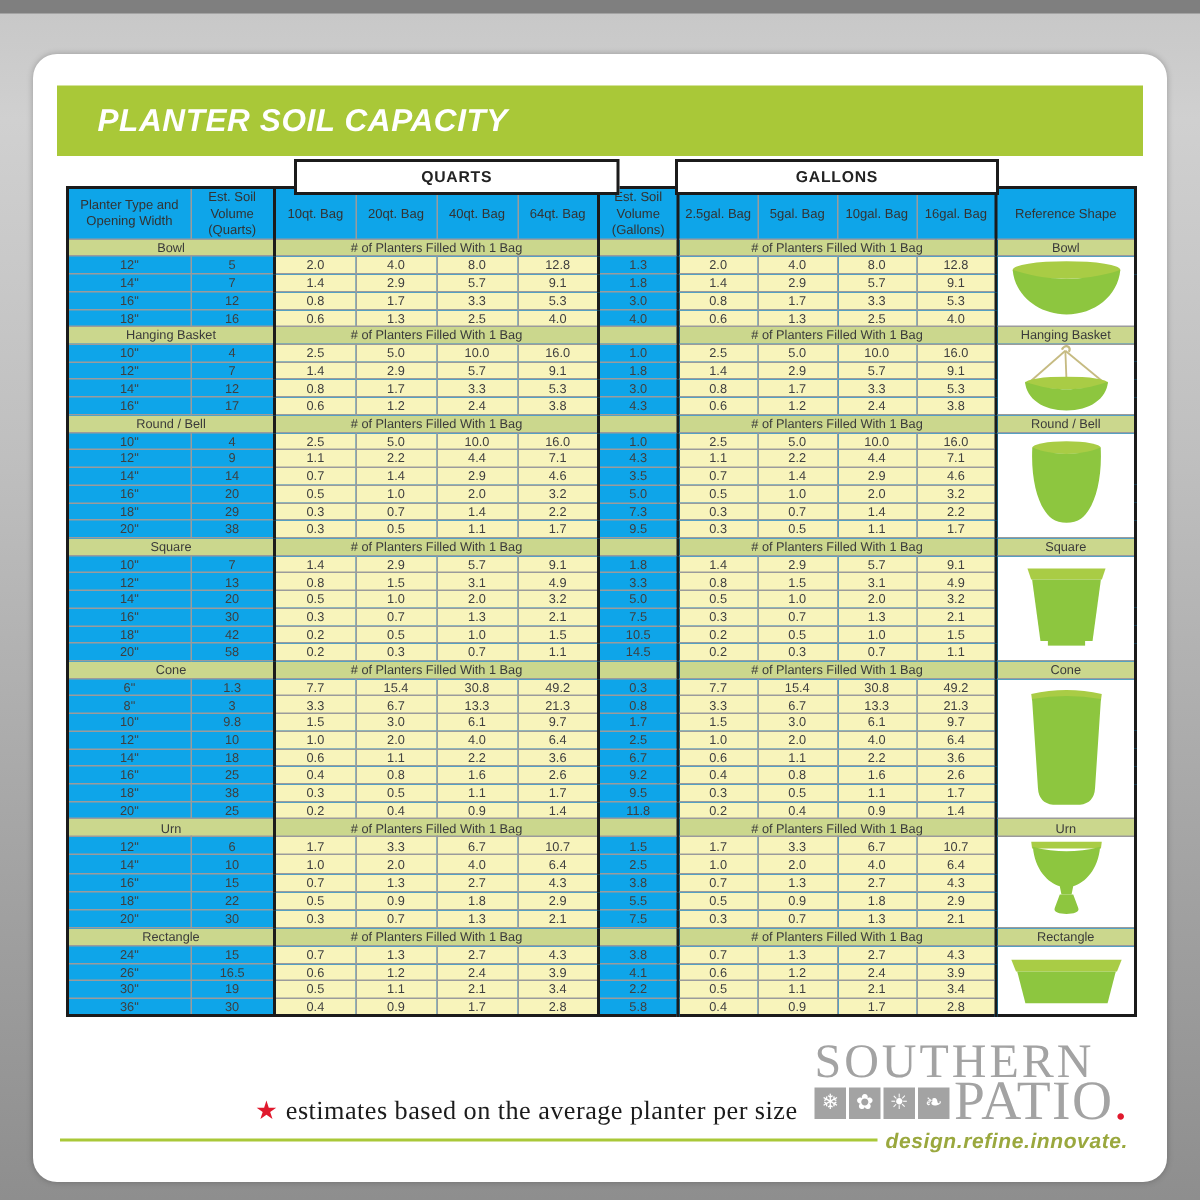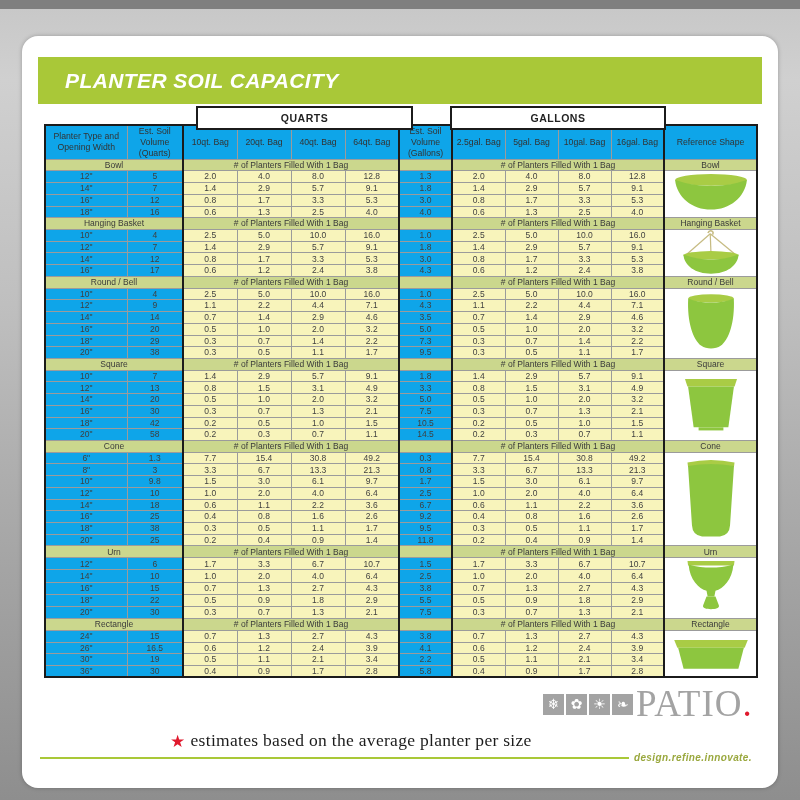--- a/index.html
+++ b/index.html
@@ -66,21 +66,21 @@
   .logo-sq{
     width:21px;height:21px;background:var(--logo-gray);color:#fff;
     display:flex;align-items:center;justify-content:center;
     font-family:"DejaVu Sans",sans-serif;font-size:14px;line-height:1;
   }
   .logo-line2{font-size:37px;letter-spacing:1px;line-height:22px;}
   .logo-period{color:var(--accent-red);}
   .tagline-row{position:absolute;left:40px;top:752px;width:712px;display:flex;align-items:center;}
   .tag-rule{flex:1;height:2px;background:var(--brand-green);margin-right:5px;}
   .tagline{font-family:"Liberation Sans",sans-serif;font-weight:bold;font-style:italic;
-    font-size:10px;color:#9aa83e;letter-spacing:.4px;}
+    font-size:14px;color:#9aa83e;letter-spacing:.4px;}
 </style>
 </head>
 <body>
 
 <div class="top-strip"></div>
 <div class="card"></div>
 
 <div class="banner">
   <div class="page-title">PLANTER SOIL CAPACITY</div>
 </div>
@@ -700,20 +700,21 @@
       </tr>
     </tbody>
   </table>
 
 <div class="footnote">
   <span class="star">★</span>
   <span>estimates based on the average planter per size</span>
 </div>
 
 <div class="logo">
+  <div class="logo-line1">SOUTHERN</div>
   <div class="logo-row2">
     <div class="logo-squares">
         <div class="logo-sq">❄</div>
         <div class="logo-sq">✿</div>
         <div class="logo-sq">☀</div>
         <div class="logo-sq">❧</div>
       </div>
     <div class="logo-line2"><span>PATIO</span><span class="logo-period">.</span></div>
   </div>
 </div>

